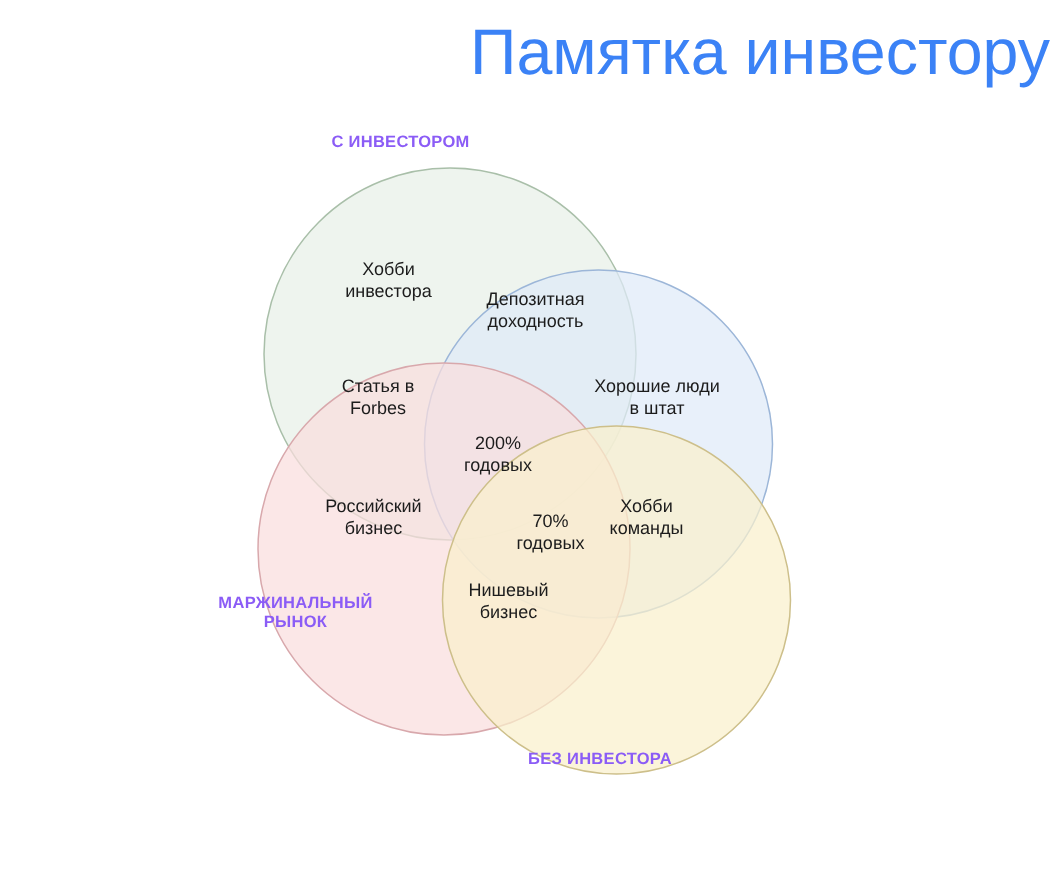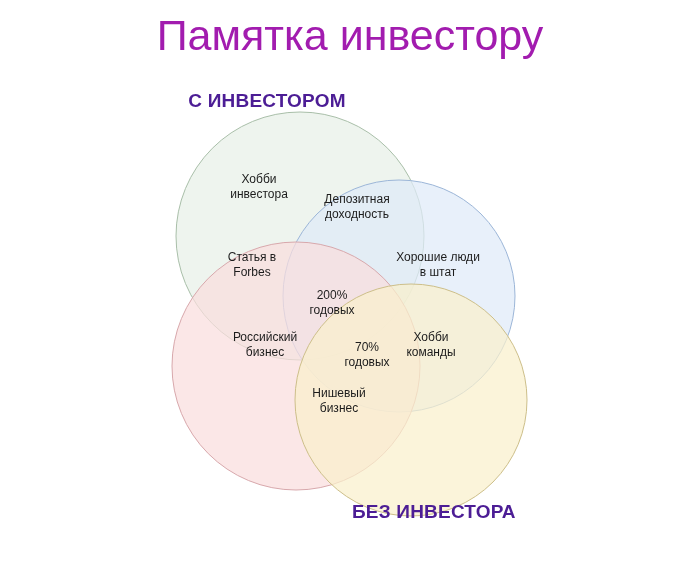--- a/index.html
+++ b/index.html
@@ -20,41 +20,41 @@
     left: 0; top: 0;
     width: 700px;
     height: 585px;
     background: #ffffff;
   }
   #page-title {
     position: absolute;
     left: 0;
     top: 12px;
     width: 700px;
-    text-align: center;
+    text-align: right;
     font-size: 43px;
     font-weight: 400;
     line-height: 1.1;
     letter-spacing: 0px;
-    color: #a21caf;
+    color: #3b82f6;
     white-space: nowrap;
   }
   #venn {
     position: absolute;
     left: 0;
     top: 0;
     width: 700px;
     height: 585px;
   }
   .venn-label {
     position: absolute;
-    font-size: 19px;
+    font-size: 11px;
     font-weight: bold;
     line-height: 1.22;
-    color: #4c1d95;
+    color: #8b5cf6;
     white-space: pre-line;
     letter-spacing: 0.2px;
   }
   .venn-label.lbl-tl { left: 182px; top: 89px; width: 170px; text-align: center; }
   .venn-label.lbl-tr { left: 436px; top: 190px; width: 130px; text-align: center; }
   .venn-label.lbl-bl { left: 112px; top: 396px; width: 170px; text-align: center; }
   .venn-label.lbl-br { left: 352px; top: 500px; width: 180px; }
 
   .region-text {
     position: absolute;
@@ -66,21 +66,21 @@
     white-space: pre-line;
   }
   .rt-hobby-investor   { left: 198px; top: 172px; width: 122px; }
   .rt-deposit          { left: 296px; top: 192px; width: 122px; }
   .rt-forbes           { left: 198px; top: 250px; width: 108px; }
   .rt-200              { left: 290px; top: 248px; width: 84px; margin-top: 40px; }
   .rt-good-people      { left: 372px; top: 250px; width: 132px; }
   .rt-need-money       { left: 302px; top: 296px; width: 84px; }
   .rt-40               { left: 325px; top: 340px; width: 84px; }
   .rt-hobby-team       { left: 385px; top: 330px; width: 92px; }
-  .rt-russian-business { left: 202px; top: 330px; width: 126px; }
+  .rt-russian-business { left: 186px; top: 330px; width: 126px; }
   .rt-niche-business   { left: 288px; top: 386px; width: 102px; }
   .rt-incubator        { left: 356px; top: 426px; width: 132px; }
 </style>
 </head>
 <body>
 
 <div id="slide">
 
   <div id="page-title">Памятка инвестору</div>
 
@@ -89,20 +89,22 @@
       <circle cx="300" cy="236" r="124" fill="#e9f1e9" fill-opacity="0.78" stroke="#a9bfa9" stroke-width="1"></circle>
       <circle cx="399" cy="296" r="116" fill="#dfeaf8" fill-opacity="0.72" stroke="#9cb6d8" stroke-width="1"></circle>
       <circle cx="296" cy="366" r="124" fill="#fadede" fill-opacity="0.72" stroke="#d8a8ac" stroke-width="1"></circle>
       <circle cx="411" cy="400" r="116" fill="#faf0cc" fill-opacity="0.72" stroke="#cdbf8a" stroke-width="1"></circle>
     </g>
   </svg>
 
   <div class="venn-label lbl-tl">С ИНВЕСТОРОМ</div>
 
 
+  <div class="venn-label lbl-bl">МАРЖИНАЛЬНЫЙ
+РЫНОК</div>
 
   <div class="venn-label lbl-br">БЕЗ ИНВЕСТОРА</div>
 
   <div class="region-text rt-hobby-investor">Хобби
 инвестора</div>
 
   <div class="region-text rt-forbes">Статья в
 Forbes</div>
 
   <div class="region-text rt-deposit">Депозитная

